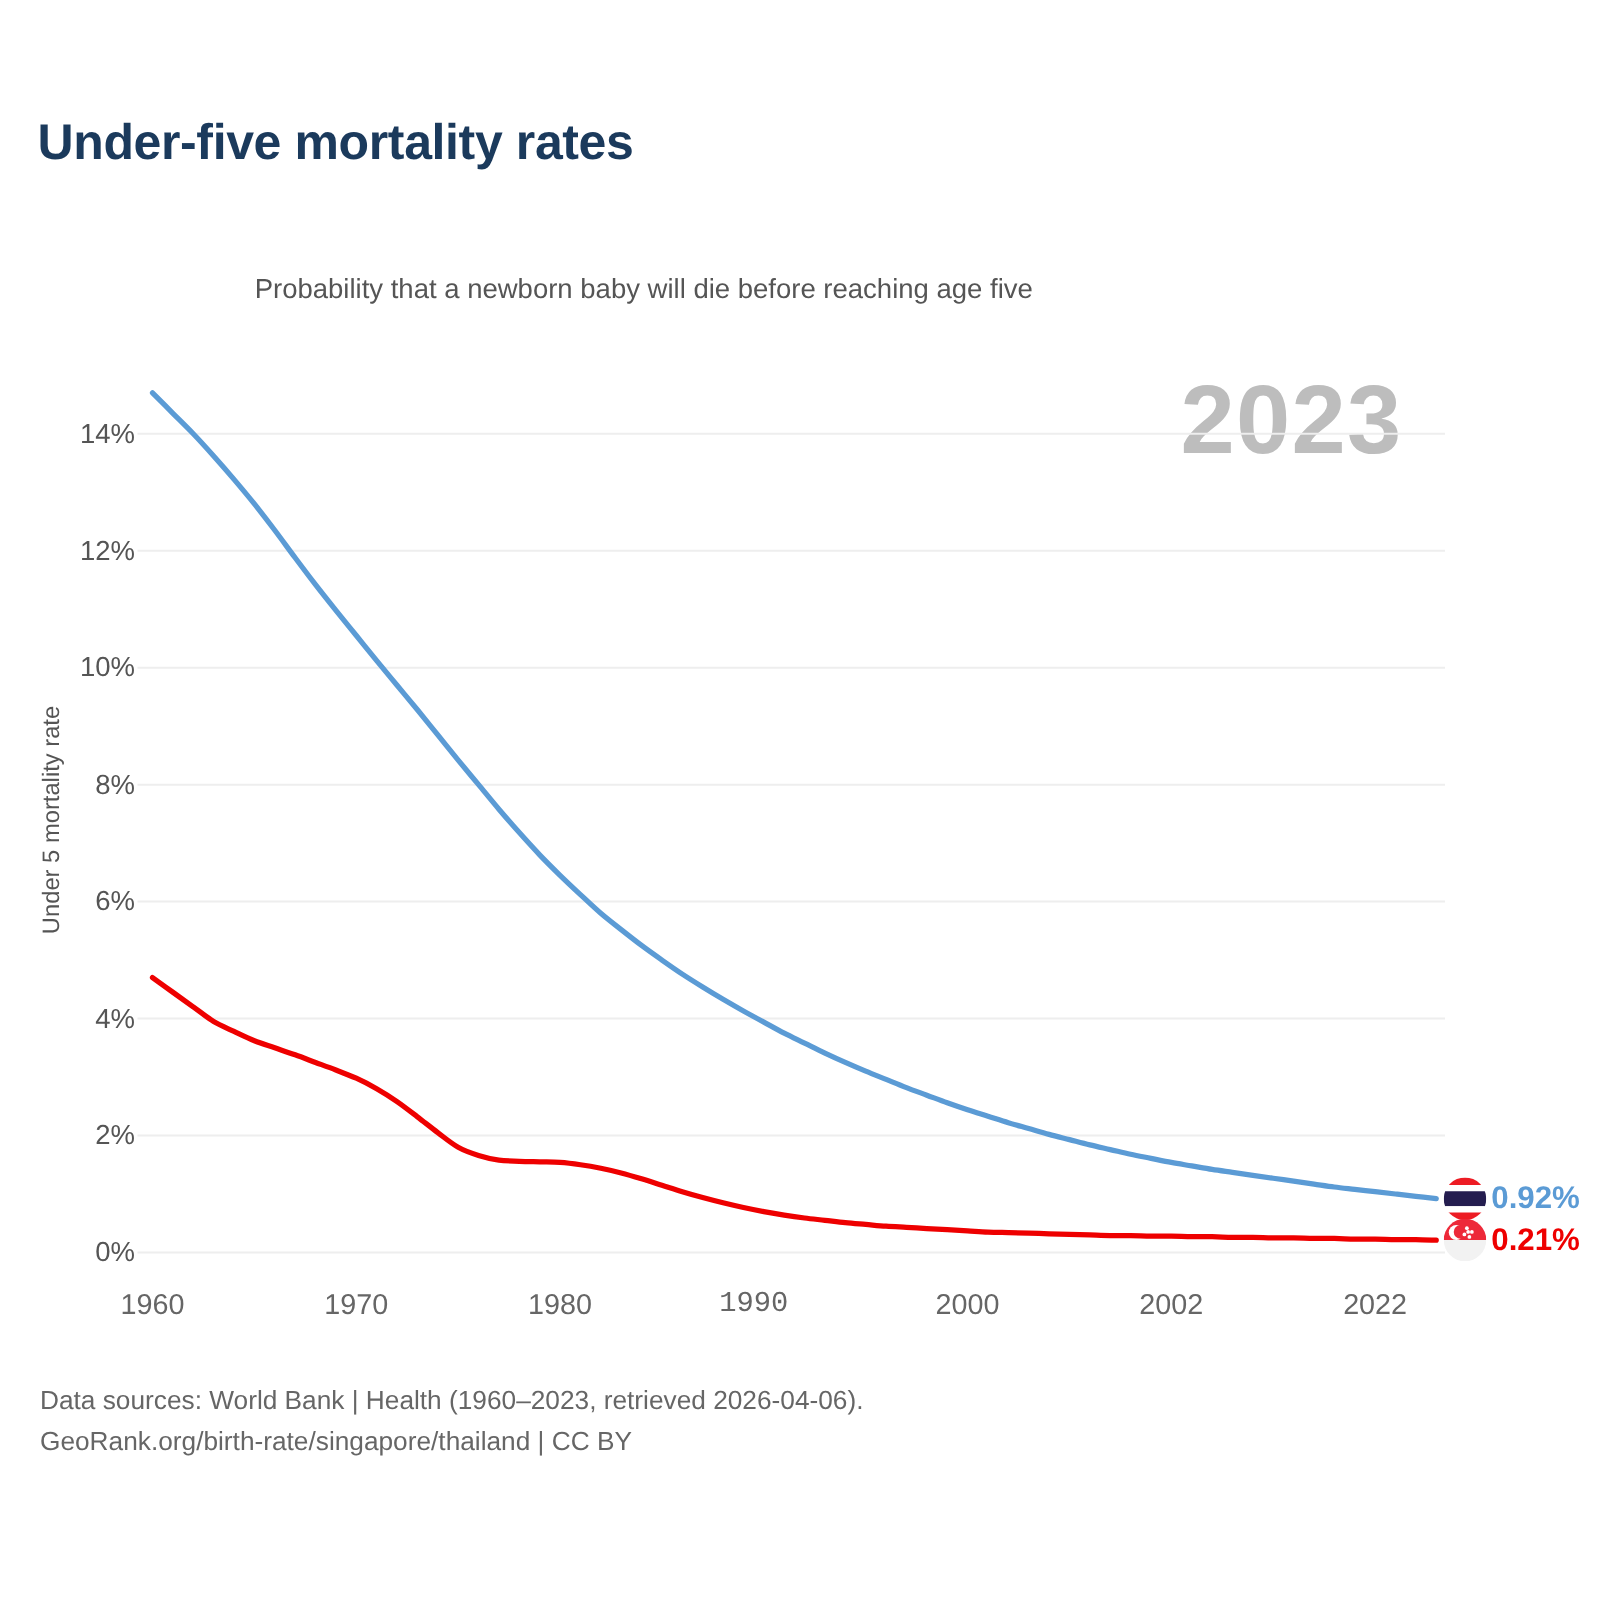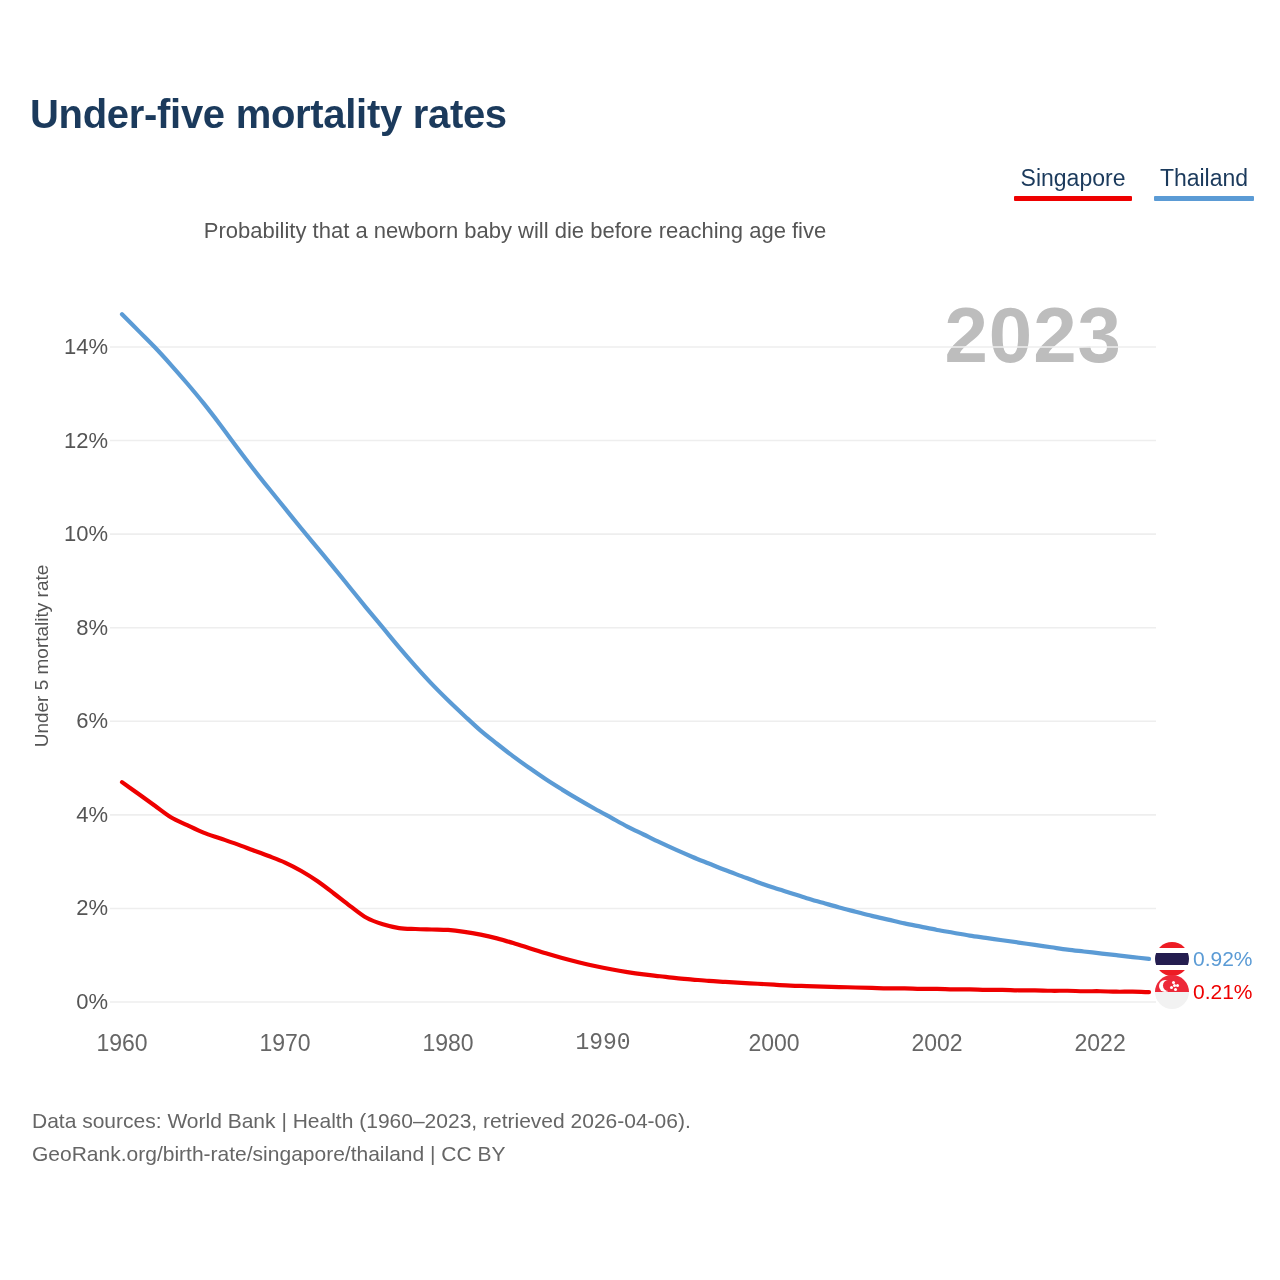--- a/index.html
+++ b/index.html
@@ -100,22 +100,22 @@
     line-height: 1;
   }
   .endlabel {
     position: absolute;
     display: flex;
     align-items: center;
     gap: 4px;
     transform: translateY(-50%);
   }
   .endlabel .val {
-    font-size: 21px;
-    font-weight: normal;
+    font-size: 25px;
+    font-weight: bold;
   }
   .flag {
     width: 34px; height: 34px;
     border-radius: 50%;
     overflow: hidden;
     position: relative;
     flex: 0 0 auto;
   }
   .flag-th .s { position: absolute; left: 0; width: 100%; }
   .flag-th .s1 { top: 0;     height: 17%;  background: #ED1C24; }
@@ -150,30 +150,20 @@
   }
   .footer div { white-space: nowrap; }
 </style>
 </head>
 <body>
 
 <div id="page">
 
   <div class="title">Under-five mortality rates</div>
 
-  <div class="legend">
-    <div class="legend-item">
-      <div class="legend-label">Singapore</div>
-      <div class="legend-rule" id="rule0" style="background: rgb(238, 0, 0); width: 118px;"></div>
-    </div>
-    <div class="legend-item">
-      <div class="legend-label">Thailand</div>
-      <div class="legend-rule" id="rule1" style="background: rgb(91, 155, 213); width: 100px;"></div>
-    </div>
-  </div>
 
   <div class="subtitle">Probability that a newborn baby will die before reaching age five</div>
 
   <div class="watermark">2023</div>
 
   <svg class="plot" id="plot-svg" width="1280" height="1280" viewBox="0 0 1280 1280">
       <line x1="110" x2="1156" y1="1002" y2="1002" stroke="#eeeeee" stroke-width="1.6"></line>
       <line x1="110" x2="1156" y1="908.4285714285714" y2="908.4285714285714" stroke="#eeeeee" stroke-width="1.6"></line>
       <line x1="110" x2="1156" y1="814.8571428571429" y2="814.8571428571429" stroke="#eeeeee" stroke-width="1.6"></line>
       <line x1="110" x2="1156" y1="721.2857142857142" y2="721.2857142857142" stroke="#eeeeee" stroke-width="1.6"></line>

